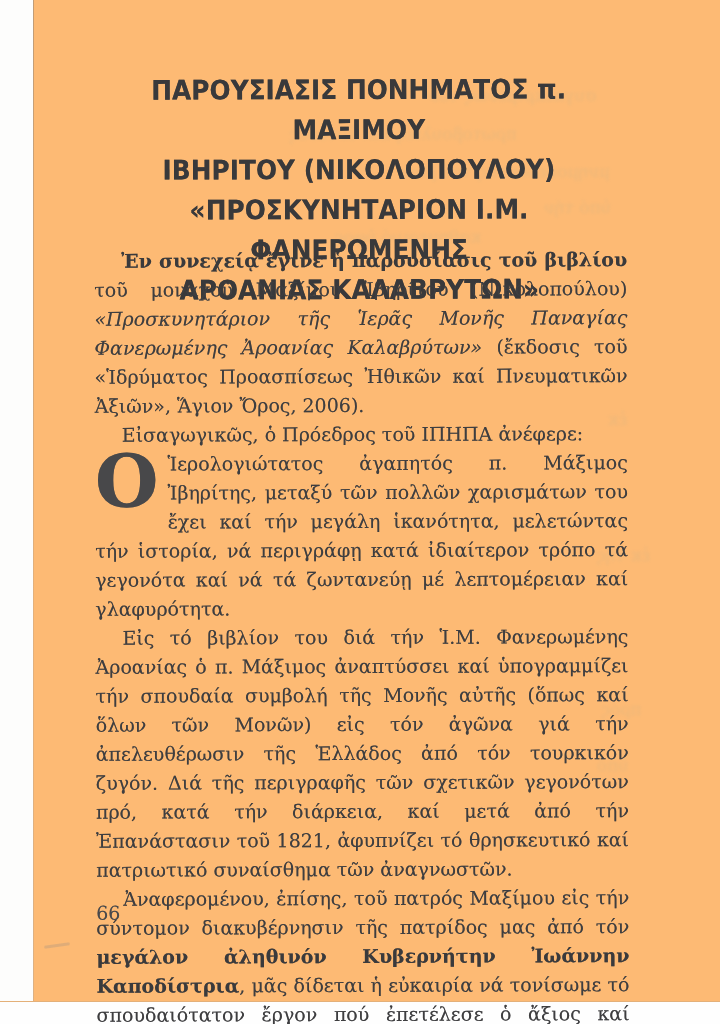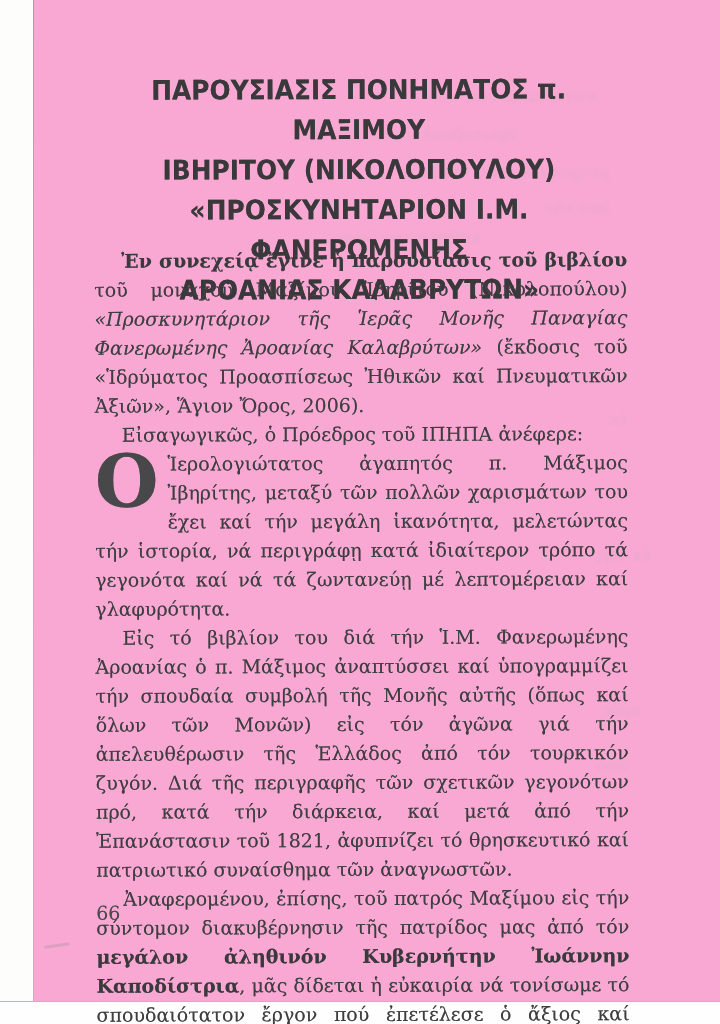--- a/index.html
+++ b/index.html
@@ -4,21 +4,21 @@
 <style>
   html, body {
     margin: 0; padding: 0;
     width: 720px; height: 1024px;
     overflow: hidden;
     background: #ffffff;
   }
   .scan {
     position: relative;
     width: 720px; height: 1024px;
-    background: #f9a8d4;
+    background: #fdba74;
     font-family: "DejaVu Serif", "Liberation Serif", serif;
   }
   
   .edge-left {
     position: absolute; left: 33px; top: 0;
     width: 1px; height: 1001px;
     background: linear-gradient(to bottom, rgba(120,120,120,0.45), rgba(150,150,150,0.25) 60%, rgba(160,160,160,0.35));
   }
   .edge-left-strip {
     position: absolute; left: 0; top: 0; width: 33px; height: 1001px;

